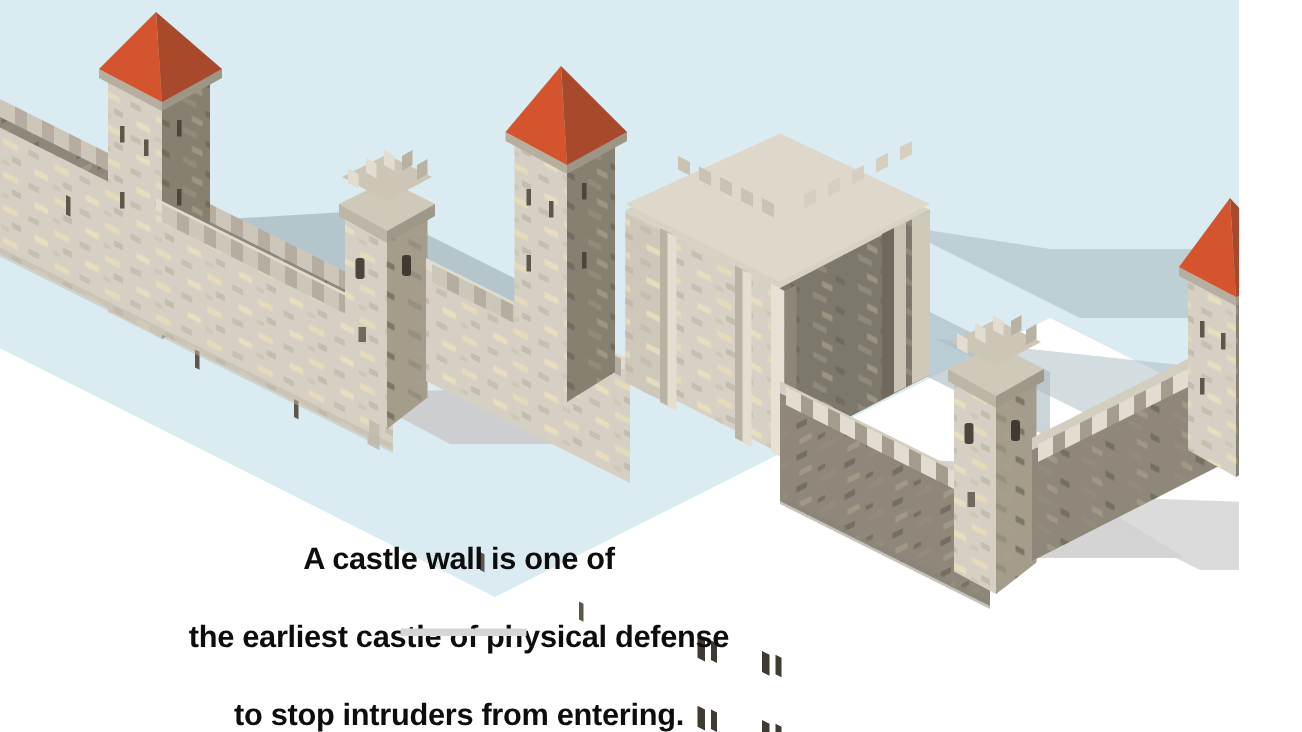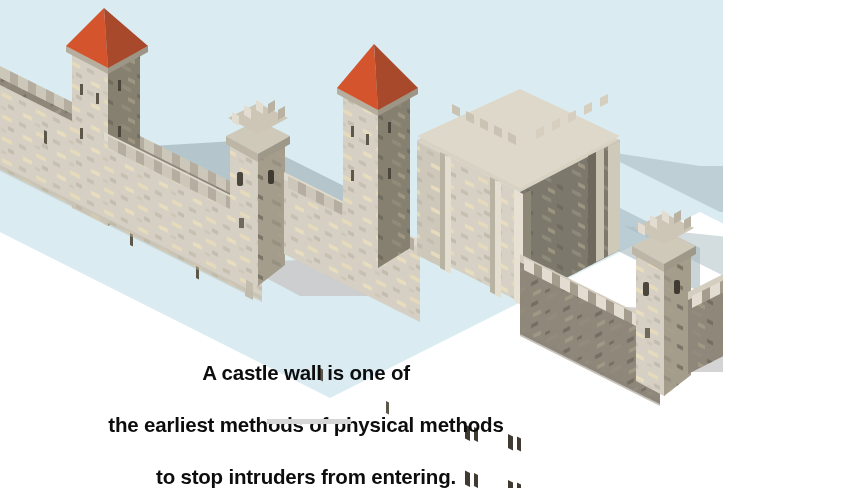--- a/index.html
+++ b/index.html
@@ -2,21 +2,21 @@
 <html><head>
 <meta charset="utf-8">
 <style>
   html, body {
     margin: 0;
     padding: 0;
     background: #ffffff;
   }
   #stage {
     position: relative;
-    width: 723px;
+    width: 826px;
     height: 488px;
     overflow: hidden;
     background: #f97316;
     font-family: "Liberation Sans", sans-serif;
   }
   #scene {
     position: absolute;
     left: 0;
     top: 0;
     width: 868px;
@@ -476,19 +476,19 @@
       </g>
 
       <path d="M -10,160 L 262,296 L 262,302 L -10,166 Z" fill="#bdb7a8" opacity=".5"></path>
       <path d="M 520,330 L 660,400 L 660,406 L 520,336 Z" fill="#8a8477" opacity=".5"></path>
 
     </g>
   </svg>
 
   <div id="caption">
     <span class="line">A castle wall is one of</span>
-    <span class="line">the earliest methods of physical methods</span>
+    <span class="line">the earliest castle of physical defense</span>
     <span class="line">to stop intruders from entering.</span>
   </div>
 
   <div id="divider"></div>
 
 </div>
 
 </body></html>

